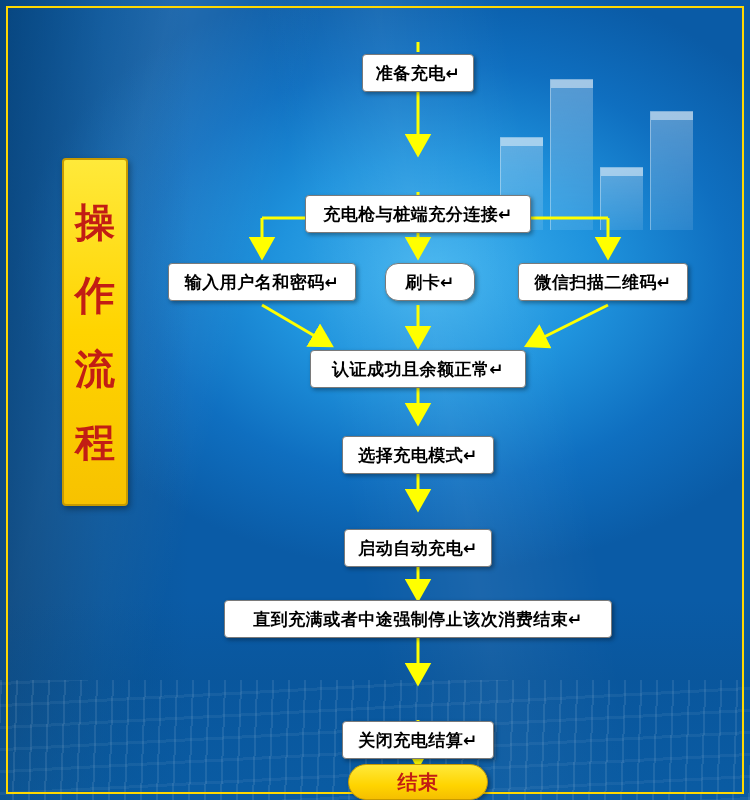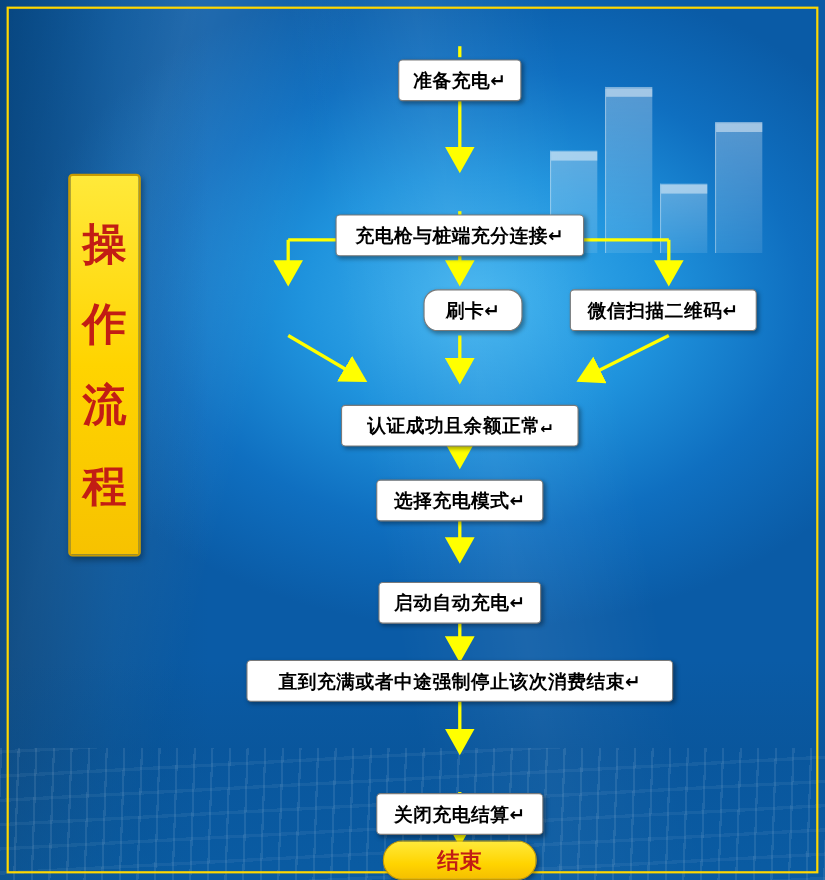--- a/index.html
+++ b/index.html
@@ -206,26 +206,27 @@
     <span>操</span>
     <span>作</span>
     <span>流</span>
     <span>程</span>
   </div>
 
   <div class="node" style="left:362px; top:54px; width:112px;">准备充电↵</div>
 
   <div class="node" style="left:305px; top:155px; width:226px;margin-top:40px;">充电枪与桩端充分连接↵</div>
 
+  <div class="node" style="left:168px; top:263px; width:188px;">输入用户名和密码↵</div>
 
   <div class="node" style="left:385px; top:263px; width:90px;border-radius:13px;">刷卡↵</div>
 
   <div class="node" style="left:518px; top:263px; width:170px;">微信扫描二维码↵</div>
 
-  <div class="node" style="left:310px; top:368px; width:216px;font-family:Liberation Mono, monospace;">认证成功且余额正常↵</div>
+  <div class="node" style="left:310px; top:350px; width:216px;">认证成功且余额正常↵</div>
 
   <div class="node" style="left:342px; top:436px; width:152px;">选择充电模式↵</div>
 
   <div class="node" style="left:344px; top:529px; width:148px;">启动自动充电↵</div>
 
   <div class="node" style="left:224px; top:600px; width:388px;">直到充满或者中途强制停止该次消费结束↵</div>
 
   <div class="node" style="left:342px; top:721px; width:152px;">关闭充电结算↵</div>
 
   <div class="node end" style="left:348px; top:764px; width:140px; height:36px;">结束</div>

